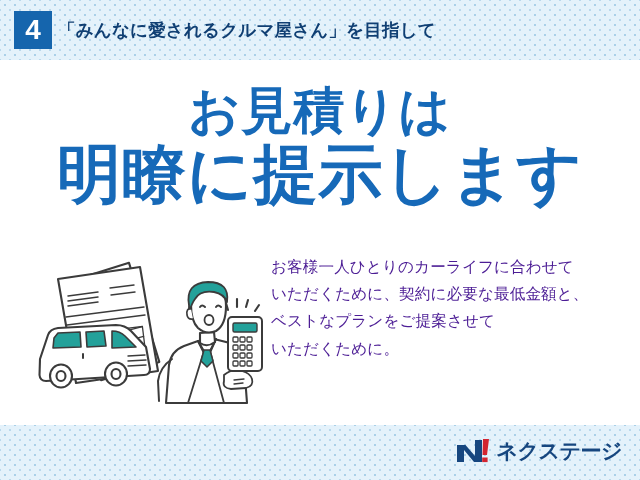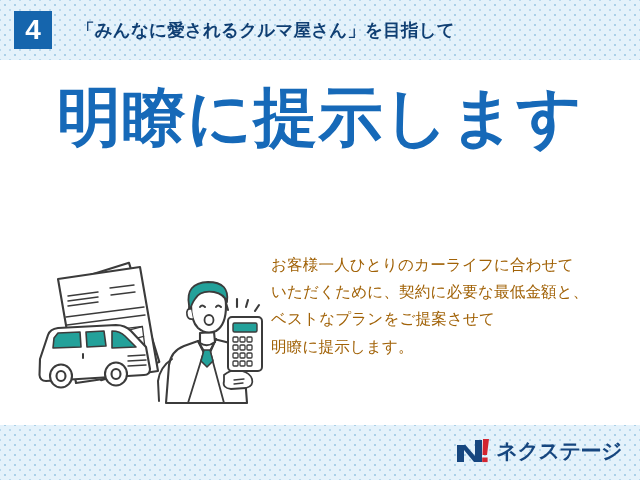--- a/index.html
+++ b/index.html
@@ -46,21 +46,21 @@
     color: #ffffff;
     font-size: 28px;
     font-weight: bold;
     line-height: 38px;
     text-align: center;
     font-family: "Liberation Sans", sans-serif;
     letter-spacing: 0;
     flex: 0 0 auto;
   }
   #header-title {
-    margin-left: 25px;
+    margin-left: 6px;
     color: #103f73;
     font-size: 17.5px;
     font-weight: bold;
     letter-spacing: 0.2px;
     white-space: nowrap;
     font-family: "DejaVu Sans", "Liberation Sans", sans-serif;
   }
 
   
   #content-panel {
@@ -92,24 +92,24 @@
   }
   #headline-line-1 { font-size: 51px; }
   #headline-line-2 { font-size: 64px; }
 
   
   #body-copy {
     position: absolute;
     left: 271px;
     top: 193px;
     width: 360px;
-    color: #a16207;
+    color: #4c1d95;
     font-size: 15.6px;
     line-height: 27.2px;
-    font-family: Liberation Mono, monospace;
+    font-family: Liberation Sans, sans-serif;
     letter-spacing: 0.1px;
   }
   .body-line {
     display: block;
     white-space: nowrap;
   }
 
   
   #illustration {
     position: absolute;
@@ -153,28 +153,29 @@
 <div id="ad-canvas">
 
   <div id="header-band">
     <div id="step-badge">4</div>
     <div id="header-title">「みんなに愛されるクルマ屋さん」を目指して</div>
   </div>
 
   <div id="content-panel">
 
     <div id="headline">
+      <span class="headline-line" id="headline-line-1">お見積りは</span>
       <span class="headline-line" id="headline-line-2">明瞭に提示します</span>
     </div>
 
     <div id="body-copy">
       <span class="body-line">お客様一人ひとりのカーライフに合わせて</span>
       <span class="body-line">いただくために、契約に必要な最低金額と、</span>
       <span class="body-line">ベストなプランをご提案させて</span>
-      <span class="body-line">明瞭に提示します。</span>
+      <span class="body-line">いただくために。</span>
     </div>
 
     <div id="illustration">
       <svg width="250" height="165" viewBox="0 0 250 165" xmlns="http://www.w3.org/2000/svg">
         <g fill="none" stroke="#3b3b3b" stroke-width="2.1" stroke-linecap="round" stroke-linejoin="round">
 
           <g>
 
             <path d="M108 10 L126 112 L66 123 L48 21 Z" fill="#ffffff" transform="rotate(-7 87 66)"></path>
 

